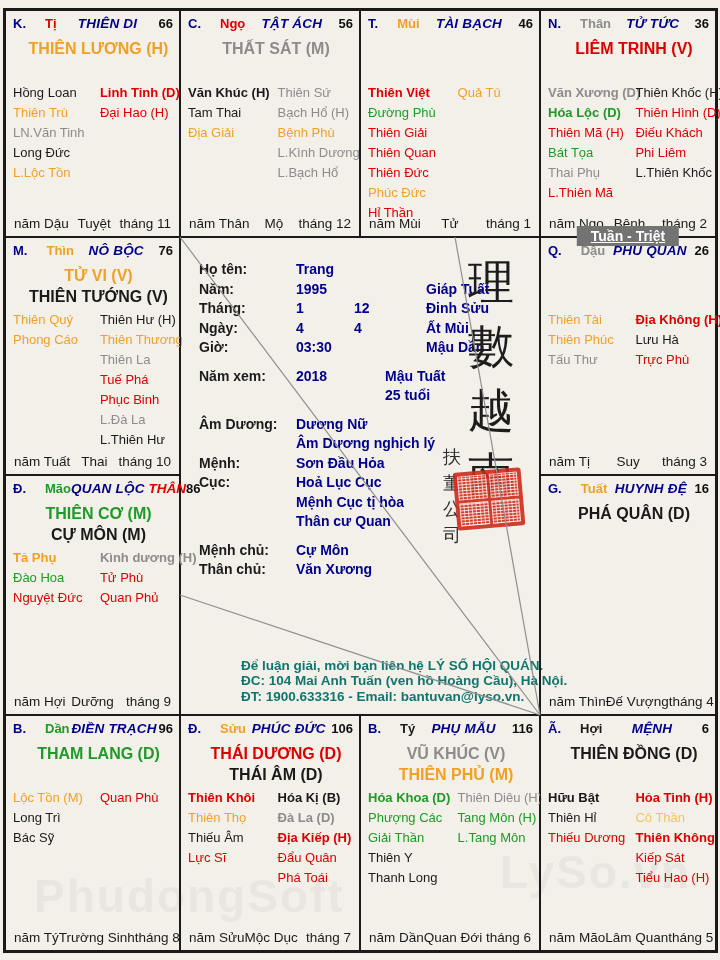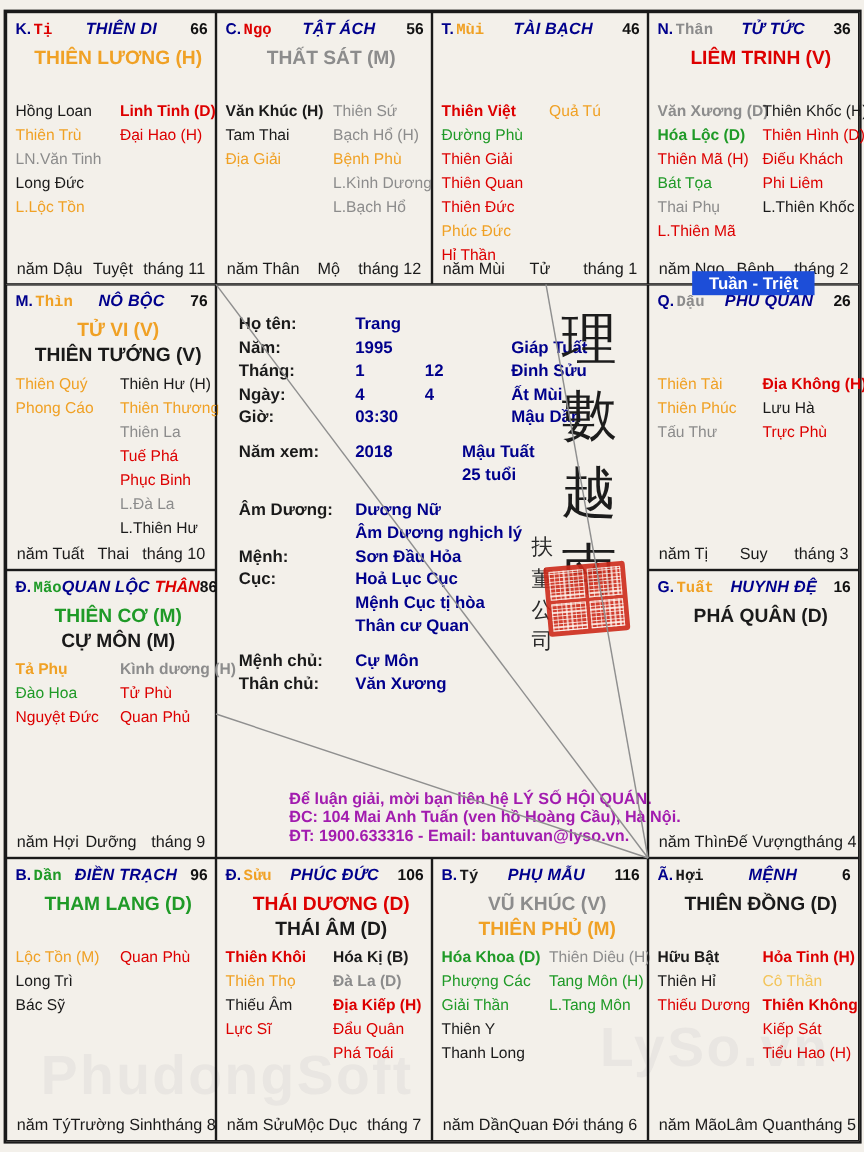--- a/index.html
+++ b/index.html
@@ -23,21 +23,21 @@
   .cell-quan-loc{grid-column:1;grid-row:3}
   .cell-huynh-de{grid-column:4;grid-row:3}
   .cell-dien-trach{grid-column:1;grid-row:4}
   .cell-phuc-duc{grid-column:2;grid-row:4}
   .cell-phu-mau{grid-column:3;grid-row:4}
   .cell-menh{grid-column:4;grid-row:4}
 
   .cell-header{position:absolute;top:5px;left:7px;right:6px;display:flex;
                align-items:baseline;font-weight:bold;font-size:13px;white-space:nowrap;}
   .stem{color:#00008c;}
-  .branch{margin-left:2px;font-family:Liberation Mono, monospace;}
+  .branch{margin-left:19px;}
   .palace-wrap{flex:1;text-align:center;font-style:italic;}
   .palace-name{color:#00008c;font-size:13.5px;letter-spacing:.2px;}
   .palace-extra{color:#dd0000;font-size:13.5px;margin-left:4px;}
   .palace-num{color:#111;}
 
   .main-stars{position:absolute;top:27px;left:0;right:0;text-align:center;}
   .main-star{font-size:16px;font-weight:bold;line-height:21px;white-space:nowrap;margin-left:12px;}
 
   .body{position:absolute;top:72px;left:7px;right:2px;display:flex;}
   .colL{width:53%;}
@@ -48,35 +48,35 @@
   .cell-footer{position:absolute;bottom:5px;left:8px;right:8px;display:flex;font-size:13.5px;}
   .cell-footer span{flex:1;white-space:nowrap;}
   .f-year{text-align:left;}
   .f-stage{text-align:center;font-weight:normal;}
   .f-month{text-align:right;}
 
   .c-red{color:#dd0000}.c-orange{color:#f0a125}.c-green{color:#1f9a27}
   .c-gray{color:#8c8c8c}.c-black{color:#1a1a1a}.c-lightorange{color:#f3c459}
 
   .badge{position:absolute;top:-12px;left:50%;transform:translateX(-50%);
-         background:#1d4ed8;color:#fff;font-weight:bold;font-size:14px;line-height:20px;
-         padding:0 14px;white-space:nowrap;z-index:6;}
+         background:#737373;color:#fff;font-weight:bold;font-size:14px;line-height:20px;
+         padding:0 14px;white-space:nowrap;z-index:6;text-decoration:underline;}
 
   .info-block{position:absolute;top:22px;left:18px;right:6px;}
   .info-row{display:flex;font-size:14px;font-weight:bold;line-height:19.5px;white-space:nowrap;}
   .info-row.gap{margin-bottom:9px;}
   .i-label{width:97px;color:#1a1a1a;}
   .i-v1{width:58px;color:#00008c;}
   .i-v2{width:40px;color:#00008c;}
   .i-v3{color:#00008c;margin-left:32px;}
   .i-v3.near{margin-left:31px;}
   .i-wide{color:#00008c;}
 
   .ad-block{position:absolute;left:12px;bottom:10px;right:4px;}
-  .ad-line{color:#a21caf;font-weight:bold;font-size:13.5px;line-height:15.5px;white-space:nowrap;padding-left:48px;}
+  .ad-line{color:#0f766e;font-weight:bold;font-size:13.5px;line-height:15.5px;white-space:nowrap;padding-left:48px;}
 
   .calligraphy{position:absolute;left:464px;top:250px;width:54px;z-index:2;}
   .calligraphy .cal-char{font-family:"DejaVu Serif",serif;font-size:46px;line-height:64px;
        color:#1c1c1c;text-align:center;}
   .side-chars{position:absolute;left:440px;top:444px;width:24px;z-index:2;}
   .side-chars .cal-char{font-family:"DejaVu Serif",serif;font-size:18px;line-height:26px;
        color:#2a2a2a;text-align:center;}
   .seal{position:absolute;left:455px;top:470px;width:60px;height:50px;z-index:3;
         background:#ce2b1b;opacity:.9;transform:rotate(-5deg);border-radius:3px;
         display:grid;grid-template-columns:1fr 1fr;grid-template-rows:1fr 1fr;padding:4px;gap:3px;}

